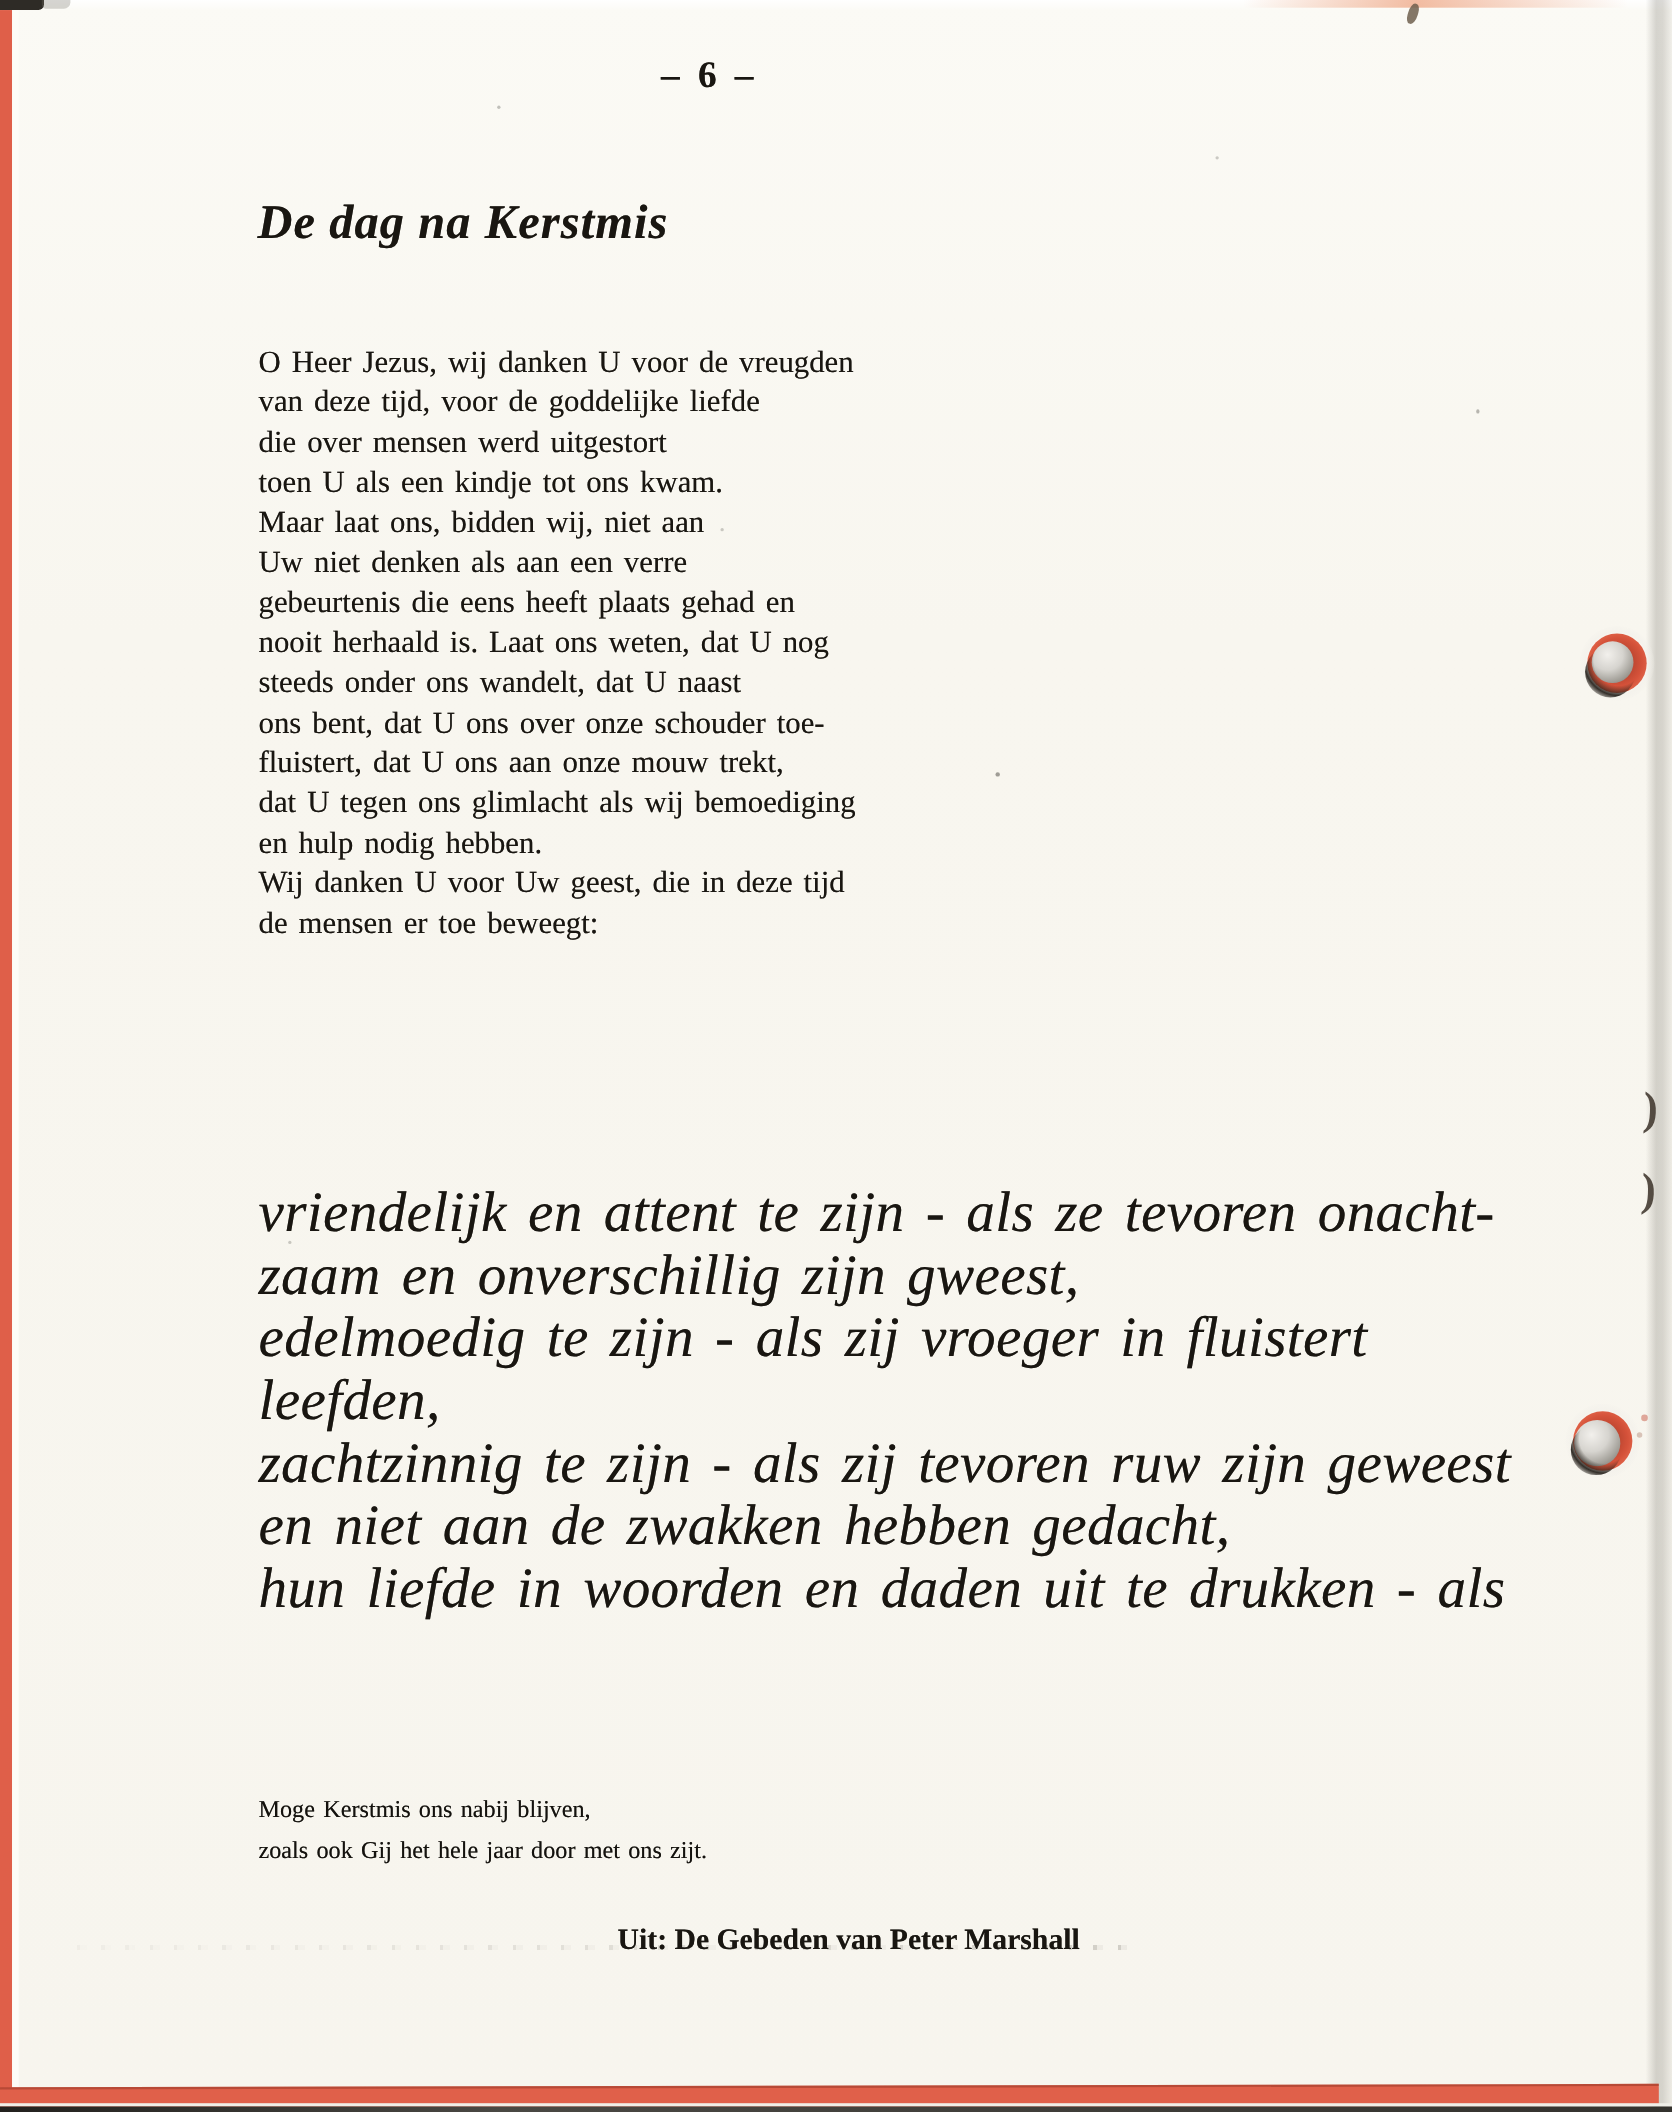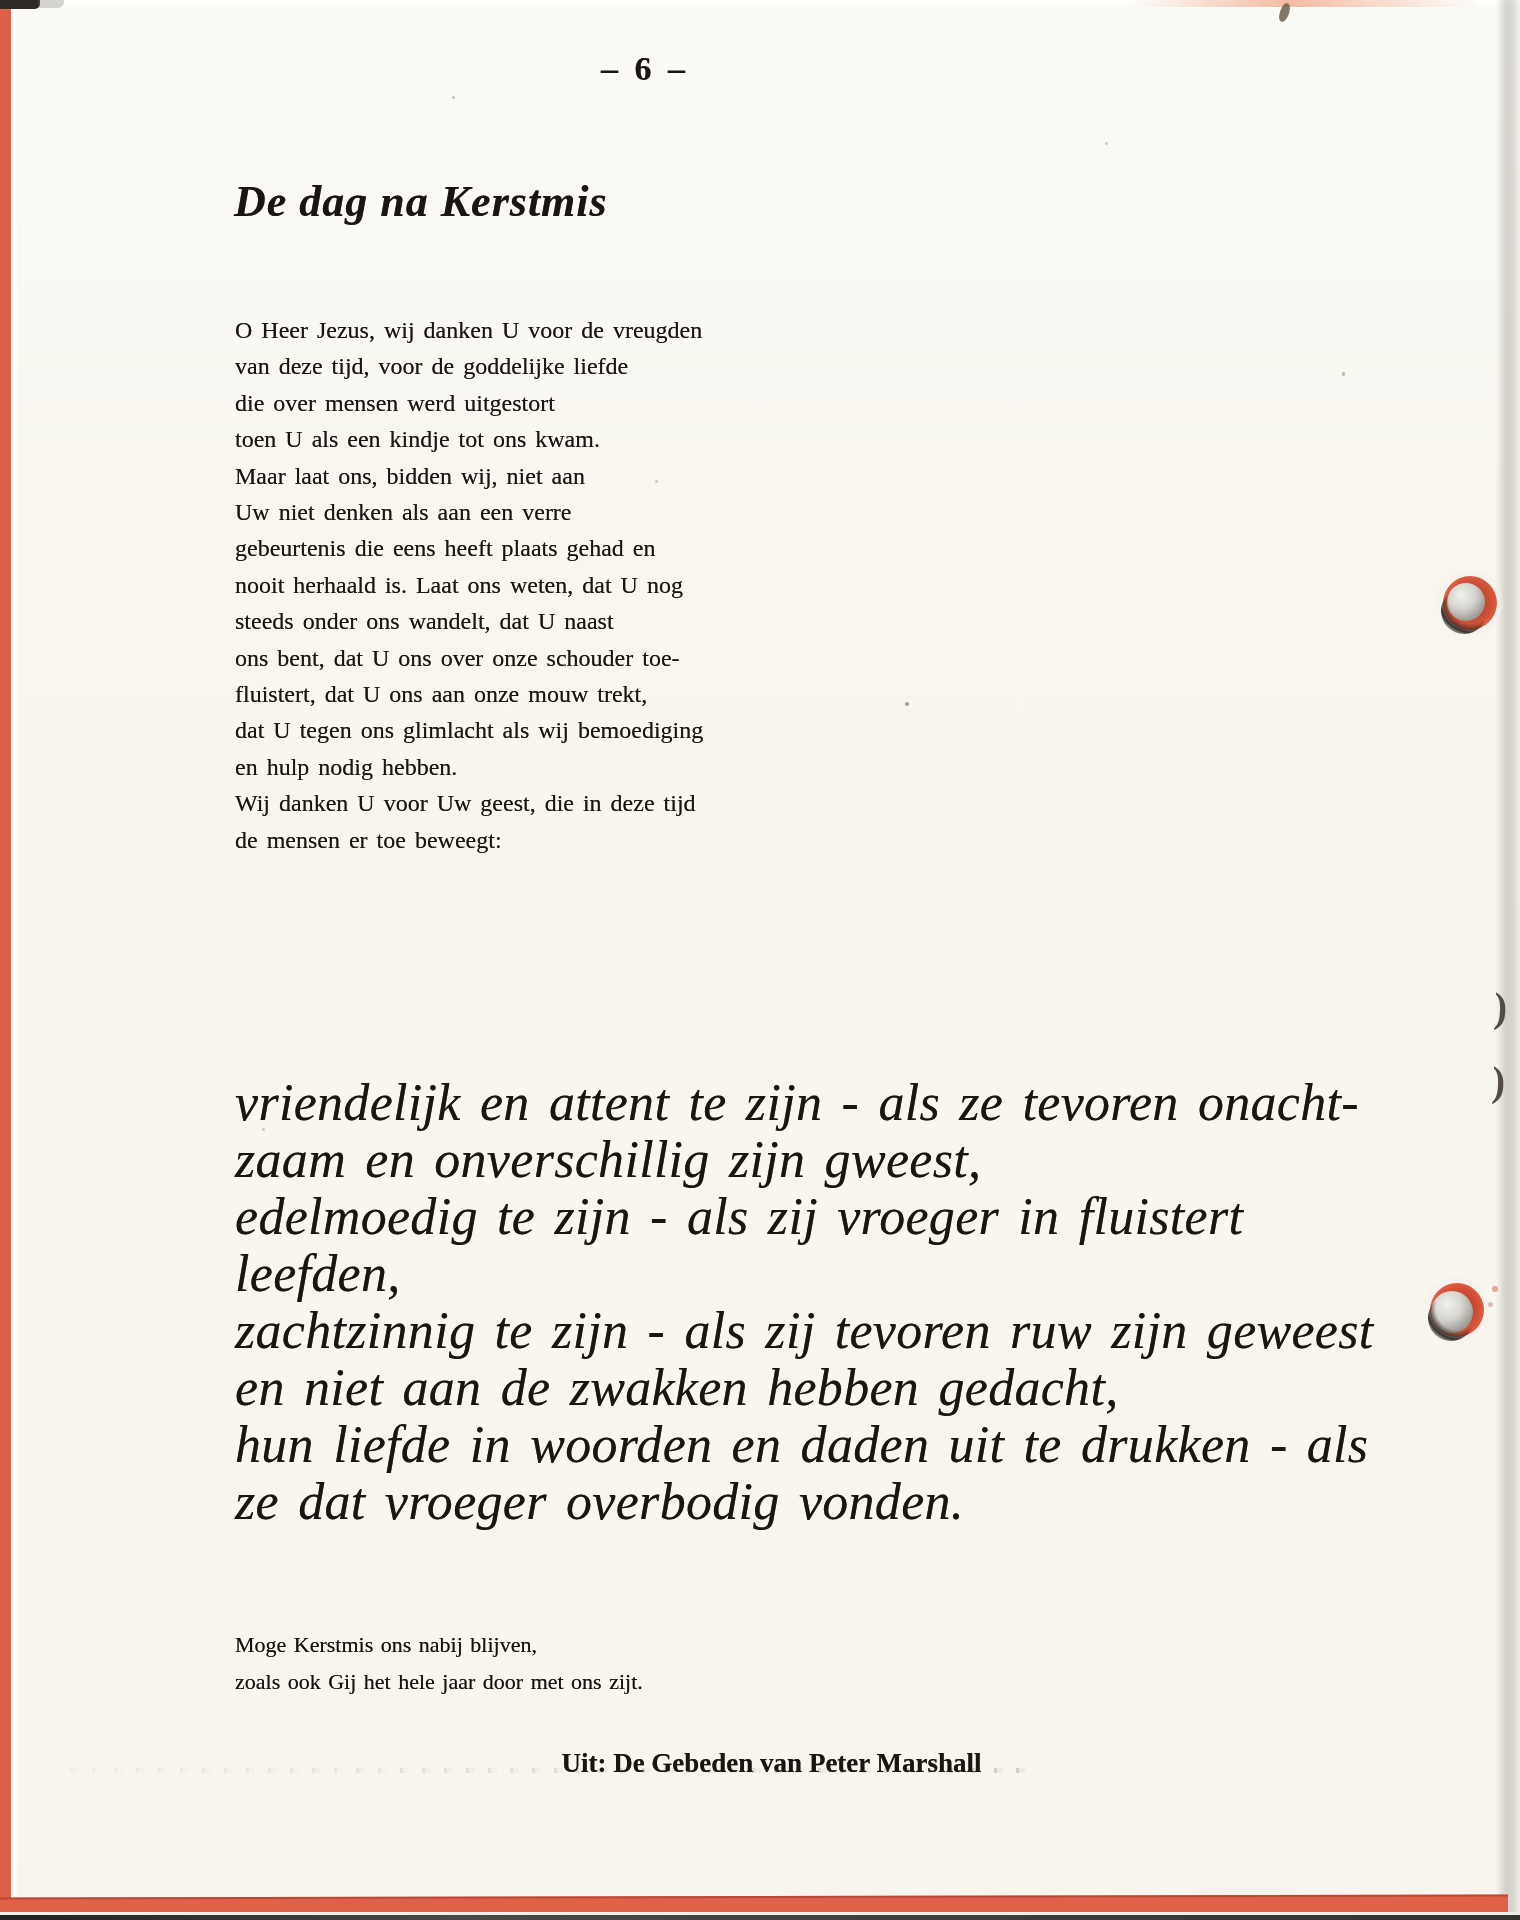--- a/index.html
+++ b/index.html
@@ -47,21 +47,21 @@
     background:repeating-linear-gradient(90deg,rgba(95,90,80,.45) 0 3px,rgba(95,90,80,.12) 3px 9px,rgba(0,0,0,0) 9px 22px);
     -webkit-mask-image:linear-gradient(90deg,rgba(0,0,0,.2),rgba(0,0,0,1));
     mask-image:linear-gradient(90deg,rgba(0,0,0,.2),rgba(0,0,0,1));}
   
   .ink{text-shadow:0 0 .6px rgba(23,21,17,.65);}
   .page-number{position:absolute;left:540px;top:50px;width:210px;text-align:center;
     font-size:34px;font-weight:bold;letter-spacing:4px;}
   .title{position:absolute;left:234px;top:176px;font-size:44px;font-weight:bold;font-style:italic;
     letter-spacing:1px;white-space:nowrap;}
   .stanza{position:absolute;left:235px;white-space:nowrap;}
-  .stanza-roman{top:312px;font-size:24px;line-height:36.4px;word-spacing:3px;}
+  .stanza-roman{top:312px;font-size:28px;line-height:36.4px;word-spacing:3px;}
   .stanza-italic{top:1074px;font-size:52px;line-height:57px;font-style:italic;
     word-spacing:6px;letter-spacing:.3px;}
   .stanza-closing{top:1626px;font-size:22px;line-height:37px;word-spacing:2px;color:#14120e;}
   .attribution{position:absolute;left:235px;top:1748px;width:1073px;text-align:center;
     font-size:27px;font-weight:bold;}
 </style>
 </head>
 <body>
 
 <div class="page">
@@ -125,21 +125,20 @@
   </div>
 
   <div class="stanza stanza-italic ink">
     <div>vriendelijk en attent te zijn - als ze tevoren onacht-</div>
     <div>zaam en onverschillig zijn gweest,</div>
     <div>edelmoedig te zijn - als zij vroeger in fluistert</div>
     <div>leefden,</div>
     <div>zachtzinnig te zijn - als zij tevoren ruw zijn geweest</div>
     <div>en niet aan de zwakken hebben gedacht,</div>
     <div>hun liefde in woorden en daden uit te drukken - als</div>
-    <div>ze dat vroeger overbodig vonden.</div>
   </div>
 
   <div class="stanza stanza-closing ink">
     <div>Moge Kerstmis ons nabij blijven,</div>
     <div>zoals ook Gij het hele jaar door met ons zijt.</div>
   </div>
 
   <div class="attribution ink">Uit: De Gebeden van Peter Marshall</div>
 
   <div class="strip-bottom-red"></div>

